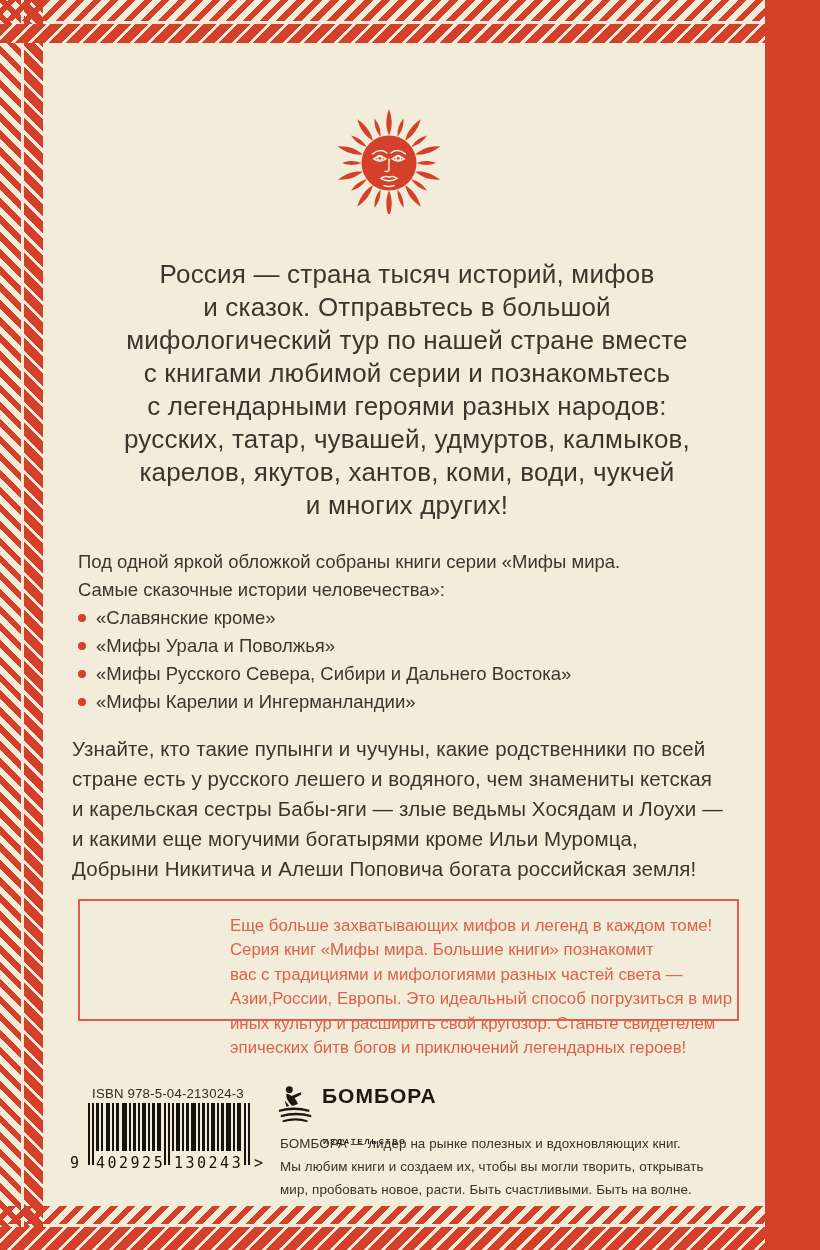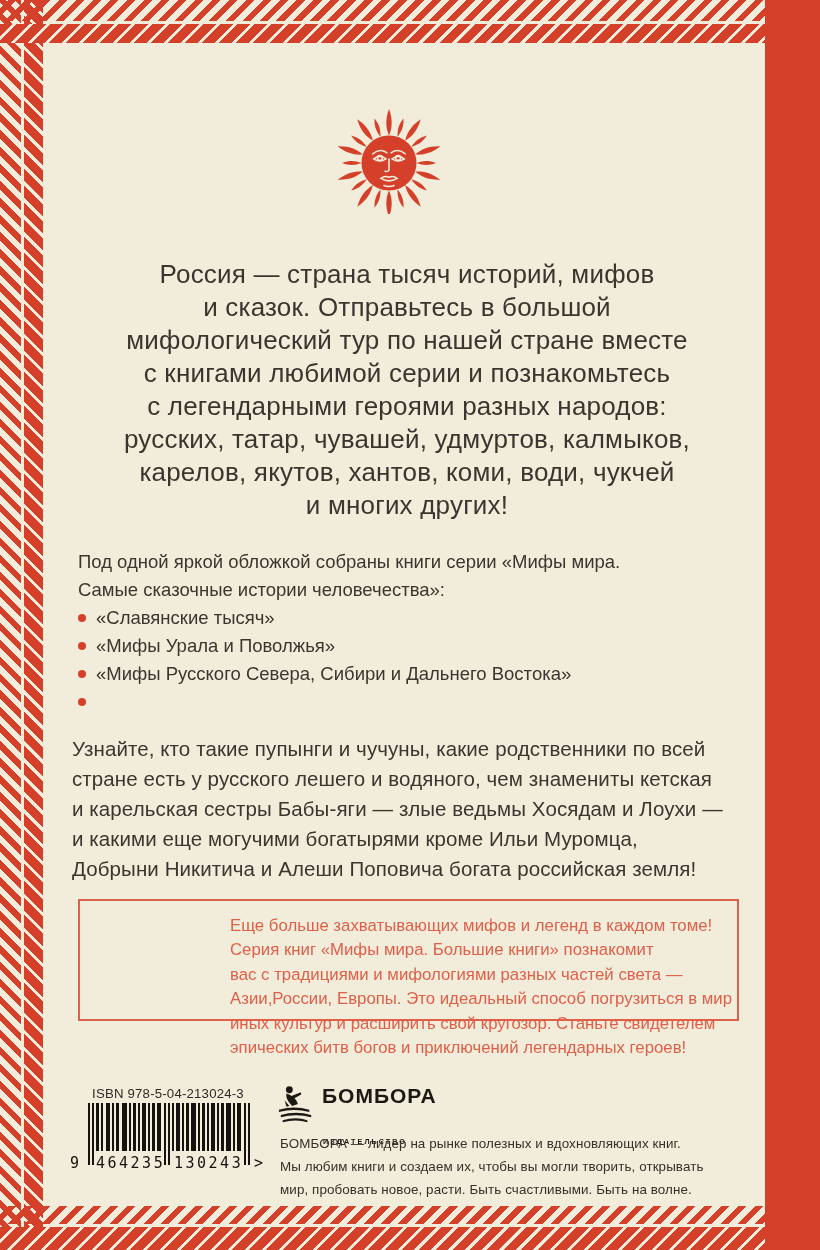--- a/index.html
+++ b/index.html
@@ -139,32 +139,33 @@
 русских, татар, чувашей, удмуртов, калмыков,
 карелов, якутов, хантов, коми, води, чукчей
 и многих других!</div>
 
   <div class="series">
     <p class="series-intro">Под одной яркой обложкой собраны книги серии «Мифы мира.
 Самые сказочные истории человечества»:</p>
     <ul class="series-list">
       <li>
         <span class="bullet"></span>
-        <span>«Славянские тысяч»</span>
+        <span>«Славянские кроме»</span>
       </li>
       <li>
         <span class="bullet"></span>
         <span>«Мифы Урала и Поволжья»</span>
       </li>
       <li>
         <span class="bullet"></span>
         <span>«Мифы Русского Севера, Сибири и Дальнего Востока»</span>
       </li>
       <li>
         <span class="bullet"></span>
+        <span>«Мифы Карелии и Ингерманландии»</span>
       </li>
     </ul>
   </div>
 
   <div class="body-par">Узнайте, кто такие пупынги и чучуны, какие родственники по всей
 стране есть у русского лешего и водяного, чем знамениты кетская
 и карельская сестры Бабы-яги — злые ведьмы Хосядам и Лоухи —
 и какими еще могучими богатырями кроме Ильи Муромца,
 Добрыни Никитича и Алеши Поповича богата российская земля!</div>
 
@@ -211,21 +212,21 @@
         <rect x="133" y="0" width="3" height="48"></rect>
         <rect x="138" y="0" width="5" height="48"></rect>
         <rect x="145" y="0" width="2" height="48"></rect>
         <rect x="149" y="0" width="4" height="48"></rect>
         <rect x="156" y="0" width="2" height="62"></rect>
         <rect x="160" y="0" width="2" height="62"></rect>
       </g>
     </svg>
     <div class="digits">
       <span class="d0">9</span>
-      <span class="d1">464235</span>
+      <span class="d1">402925</span>
       <span class="d2">130243</span>
       <span class="d3">&gt;</span>
     </div>
   </div>
 
   <div class="logo">
     <svg class="logo-icon" width="40" height="38" viewBox="0 0 40 40">
       <g fill="#1c1915">
         <circle cx="13" cy="5" r="3.6"></circle>
         <path d="M10 9 C16 11 20 14 22 20 L16 22 C12 18 9 14 10 9 Z"></path>

